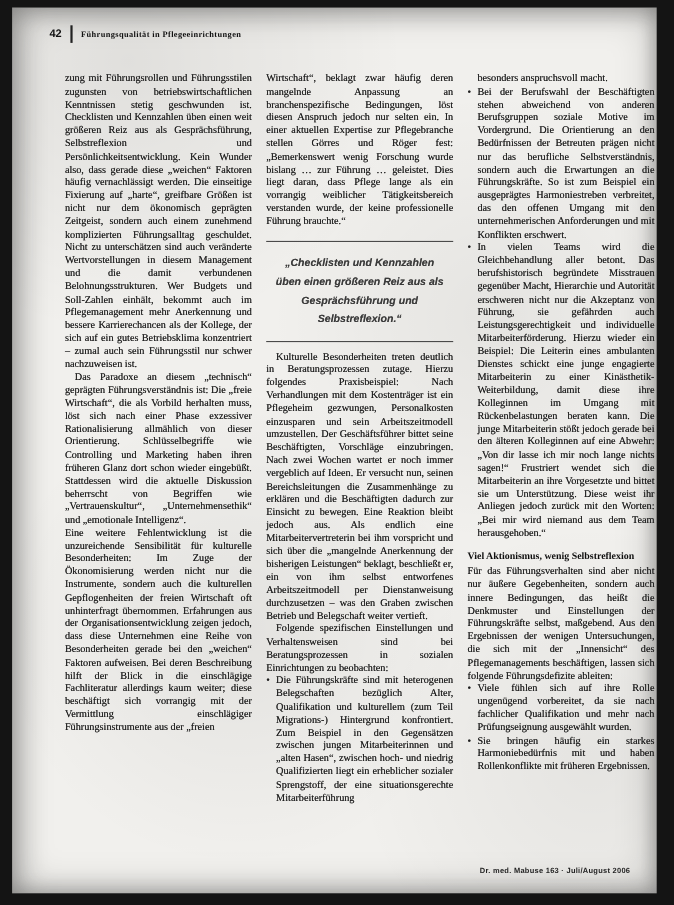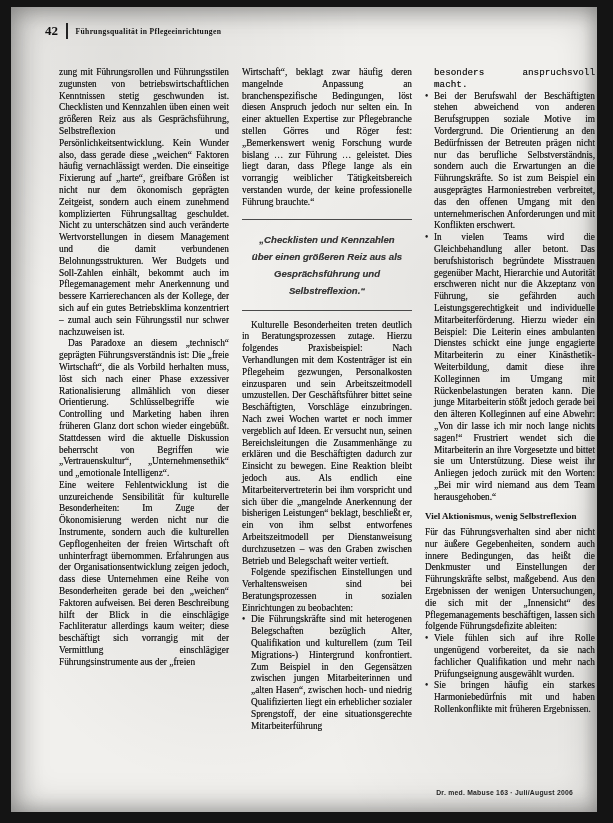--- a/index.html
+++ b/index.html
@@ -26,41 +26,41 @@
   }
   .content{
     position:absolute;left:0;top:0;width:100%;height:100%;
     filter:blur(0.28px);
   }
   .header{
     position:absolute;left:34px;top:16px;
     display:flex;align-items:center;gap:8px;
   }
   .pagenum{
-    font-family:Liberation Serif, serif;font-weight:bold;
-    font-size:13px;color:#111;
+    font-family:Liberation Sans, sans-serif;font-weight:bold;
+    font-size:10px;color:#111;
   }
   .vrule{width:1.5px;height:16px;background:#222;}
   .htitle{
     font-family:Liberation Serif, serif;font-weight:bold;
     font-size:7.6px;letter-spacing:0.35px;color:#111;
   }
   .cols{
     position:absolute;left:48px;top:60px;width:536px;
     display:flex;gap:13px;
   }
   .col{width:170px;flex:none;}
   .para{
     font-size:9.3px;line-height:11.8px;margin:0;
     text-align:justify;text-indent:9px;color:#1d1d1d;
     text-shadow:0 0 0.4px rgba(30,30,30,0.75);
     hyphens:auto;-webkit-hyphens:auto;
   }
   .para.cont{text-indent:0;}
-  .para.hang{padding-left:9px;text-indent:0;font-family:Liberation Mono, monospace;}
+  .para.hang{padding-left:9px;text-indent:0;}
   .subhead{
     font-family:Liberation Serif, serif;font-weight:bold;
     font-size:9px;line-height:11.5px;color:#0e0e0e;
     margin:8px 0 4px;
   }
   .pullquote{
     font-family:"Liberation Sans",sans-serif;
     font-style:italic;font-weight:bold;
     font-size:9.6px;line-height:17px;text-align:center;color:#3a3a3a;
     border-top:1.5px solid #4a4a4a;border-bottom:1.5px solid #4a4a4a;
@@ -93,21 +93,21 @@
     </div>
 
     <div class="cols">
       <div class="col">
           <p class="para cont" lang="de">zung mit Führungsrollen und Führungsstilen zugunsten von betriebswirtschaftlichen Kenntnissen stetig geschwunden ist. Checklisten und Kennzahlen üben einen weit größeren Reiz aus als Gesprächsführung, Selbstreflexion und Persönlichkeitsentwicklung. Kein Wunder also, dass gerade diese „weichen“ Faktoren häufig vernachlässigt werden. Die einseitige Fixierung auf „harte“, greifbare Größen ist nicht nur dem ökonomisch geprägten Zeitgeist, sondern auch einem zunehmend komplizierten Führungsalltag geschuldet. Nicht zu unterschätzen sind auch veränderte Wertvorstellungen in diesem Management und die damit verbundenen Belohnungsstrukturen. Wer Budgets und Soll-Zahlen einhält, bekommt auch im Pflegemanagement mehr Anerkennung und bessere Karrierechancen als der Kollege, der sich auf ein gutes Betriebsklima konzentriert – zumal auch sein Führungsstil nur schwer nachzuweisen ist.</p>
           <p class="para" lang="de">Das Paradoxe an diesem „technisch“ geprägten Führungsverständnis ist: Die „freie Wirtschaft“, die als Vorbild herhalten muss, löst sich nach einer Phase exzessiver Rationalisierung allmählich von dieser Orientierung. Schlüsselbegriffe wie Controlling und Marketing haben ihren früheren Glanz dort schon wieder eingebüßt. Stattdessen wird die aktuelle Diskussion beherrscht von Begriffen wie „Vertrauenskultur“, „Unternehmensethik“ und „emotionale Intelligenz“.</p>
           <p class="para cont" lang="de">Eine weitere Fehlentwicklung ist die unzureichende Sensibilität für kulturelle Besonderheiten: Im Zuge der Ökonomisierung werden nicht nur die Instrumente, sondern auch die kulturellen Gepflogenheiten der freien Wirtschaft oft unhinterfragt übernommen. Erfahrungen aus der Organisationsentwicklung zeigen jedoch, dass diese Unternehmen eine Reihe von Besonderheiten gerade bei den „weichen“ Faktoren aufweisen. Bei deren Beschreibung hilft der Blick in die einschlägige Fachliteratur allerdings kaum weiter; diese beschäftigt sich vorrangig mit der Vermittlung einschlägiger Führungsinstrumente aus der „freien</p>
         </div>
       <div class="col">
           <p class="para cont" lang="de">Wirtschaft“, beklagt zwar häufig deren mangelnde Anpassung an branchenspezifische Bedingungen, löst diesen Anspruch jedoch nur selten ein. In einer aktuellen Expertise zur Pflegebranche stellen Görres und Röger fest: „Bemerkenswert wenig Forschung wurde bislang … zur Führung … geleistet. Dies liegt daran, dass Pflege lange als ein vorrangig weiblicher Tätigkeitsbereich verstanden wurde, der keine professionelle Führung brauchte.“</p>
-          <div class="pullquote" lang="de">„Checklisten und Kennzahlen über einen größeren Reiz aus als Gesprächsführung und Selbstreflexion.“</div>
+          <div class="pullquote" lang="de">„Checklisten und Kennzahlen üben einen größeren Reiz aus als Gesprächsführung und Selbstreflexion.“</div>
           <p class="para" lang="de">Kulturelle Besonderheiten treten deutlich in Beratungsprozessen zutage. Hierzu folgendes Praxisbeispiel: Nach Verhandlungen mit dem Kostenträger ist ein Pflegeheim gezwungen, Personalkosten einzusparen und sein Arbeitszeitmodell umzustellen. Der Geschäftsführer bittet seine Beschäftigten, Vorschläge einzubringen. Nach zwei Wochen wartet er noch immer vergeblich auf Ideen. Er versucht nun, seinen Bereichsleitungen die Zusammenhänge zu erklären und die Beschäftigten dadurch zur Einsicht zu bewegen. Eine Reaktion bleibt jedoch aus. Als endlich eine Mitarbeitervertreterin bei ihm vorspricht und sich über die „mangelnde Anerkennung der bisherigen Leistungen“ beklagt, beschließt er, ein von ihm selbst entworfenes Arbeitszeitmodell per Dienstanweisung durchzusetzen – was den Graben zwischen Betrieb und Belegschaft weiter vertieft.</p>
           <p class="para" lang="de">Folgende spezifischen Einstellungen und Verhaltensweisen sind bei Beratungsprozessen in sozialen Einrichtungen zu beobachten:</p>
           <div class="bullet" lang="de">
             <span class="marker">•</span>
             <span class="btext">Die Führungskräfte sind mit heterogenen Belegschaften bezüglich Alter, Qualifikation und kulturellem (zum Teil Migrations-) Hintergrund konfrontiert. Zum Beispiel in den Gegensätzen zwischen jungen Mitarbeiterinnen und „alten Hasen“, zwischen hoch- und niedrig Qualifizierten liegt ein erheblicher sozialer Sprengstoff, der eine situationsgerechte Mitarbeiterführung</span>
           </div>
         </div>
       <div class="col">
           <p class="para cont hang" lang="de">besonders anspruchsvoll macht.</p>
           <div class="bullet" lang="de">

